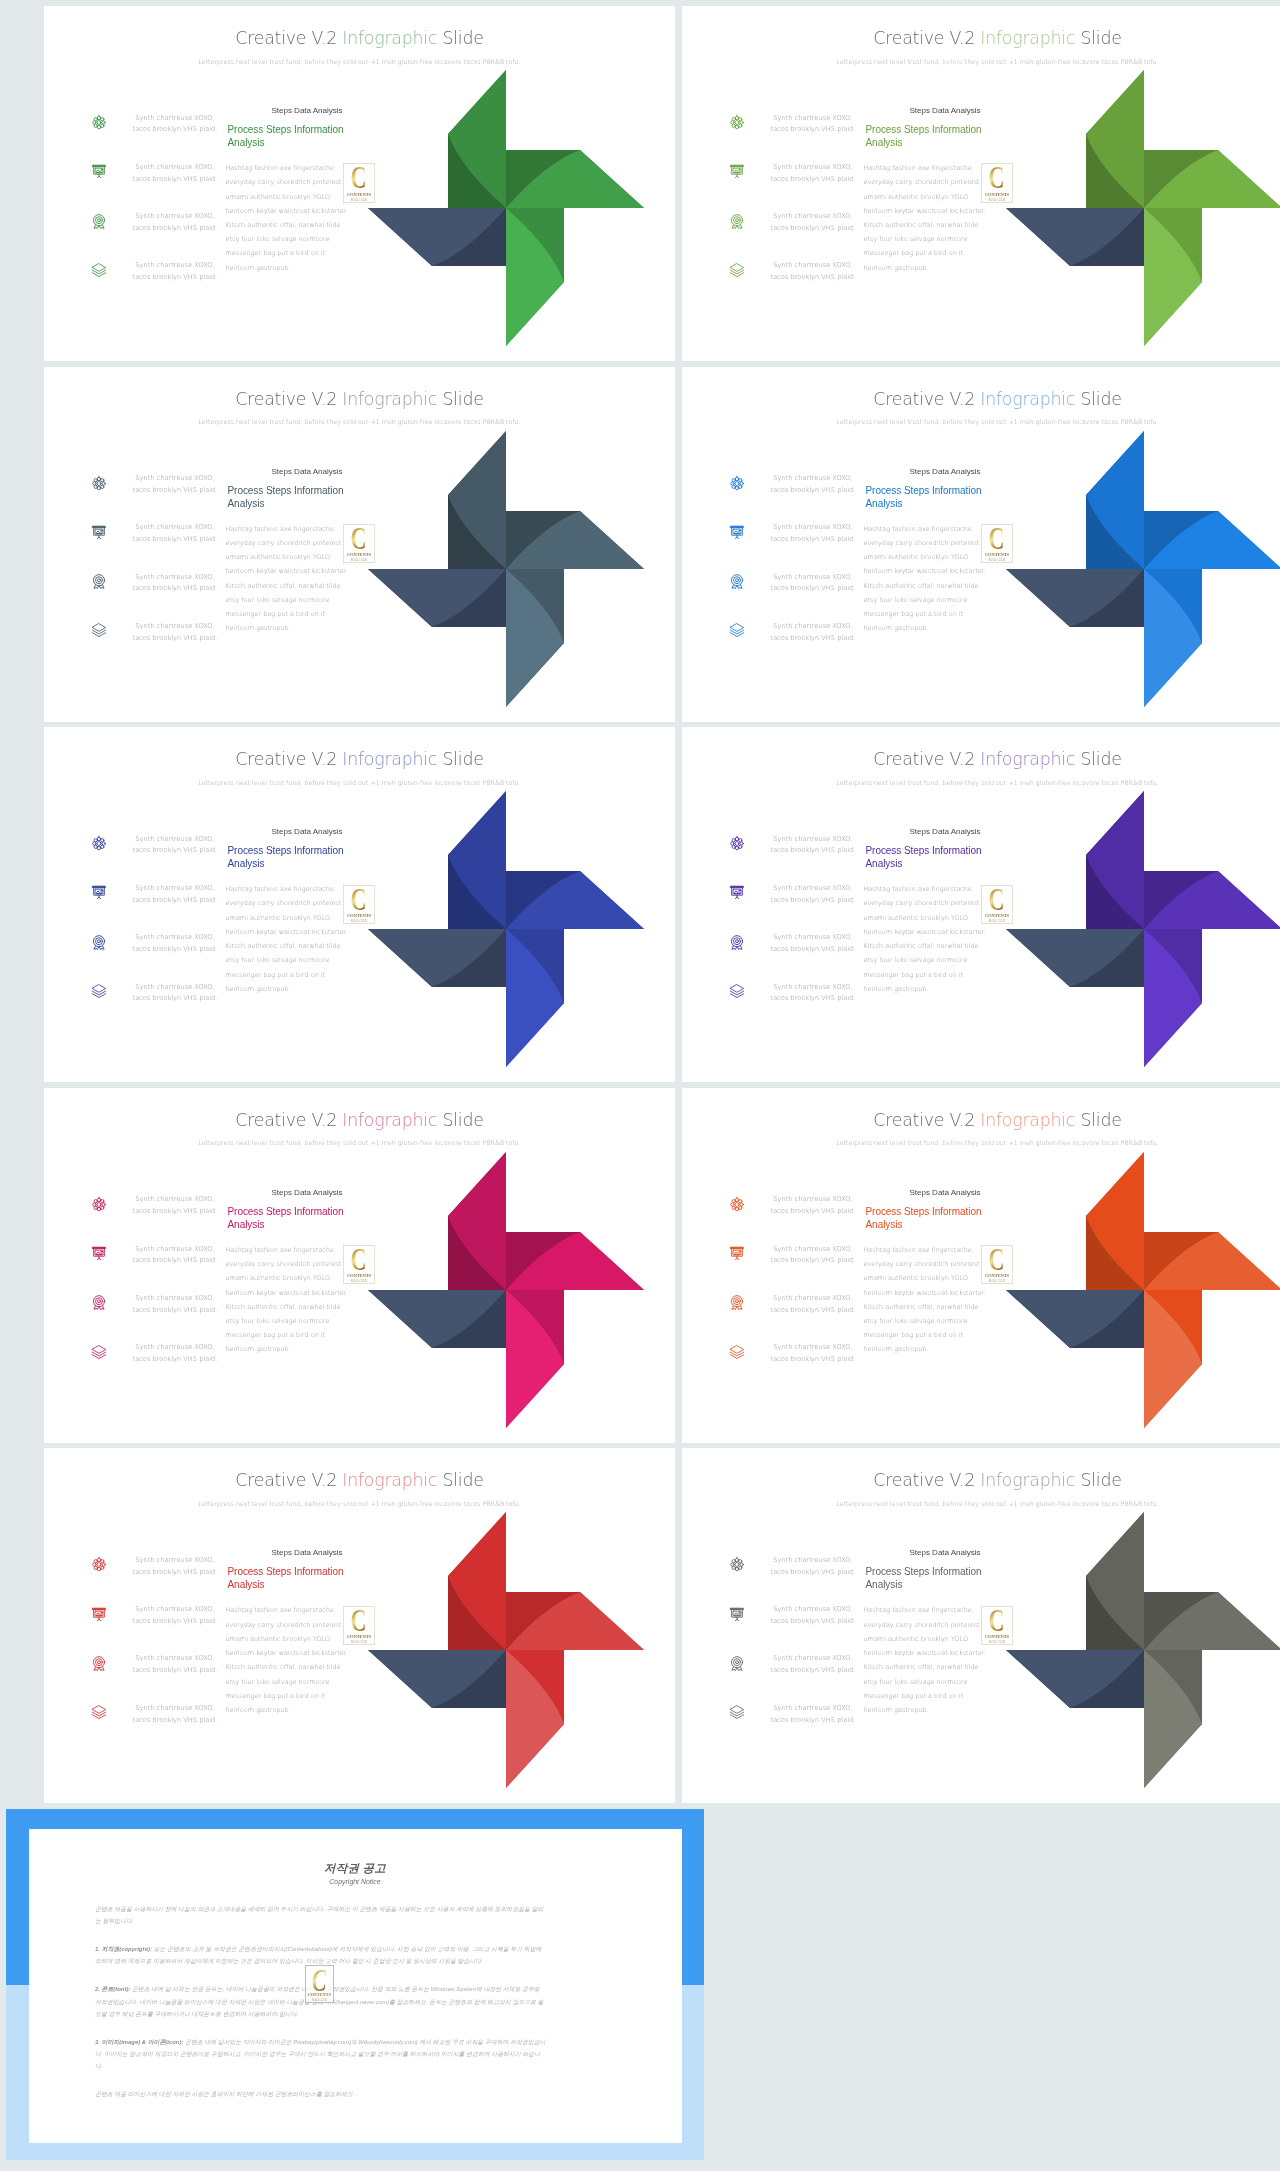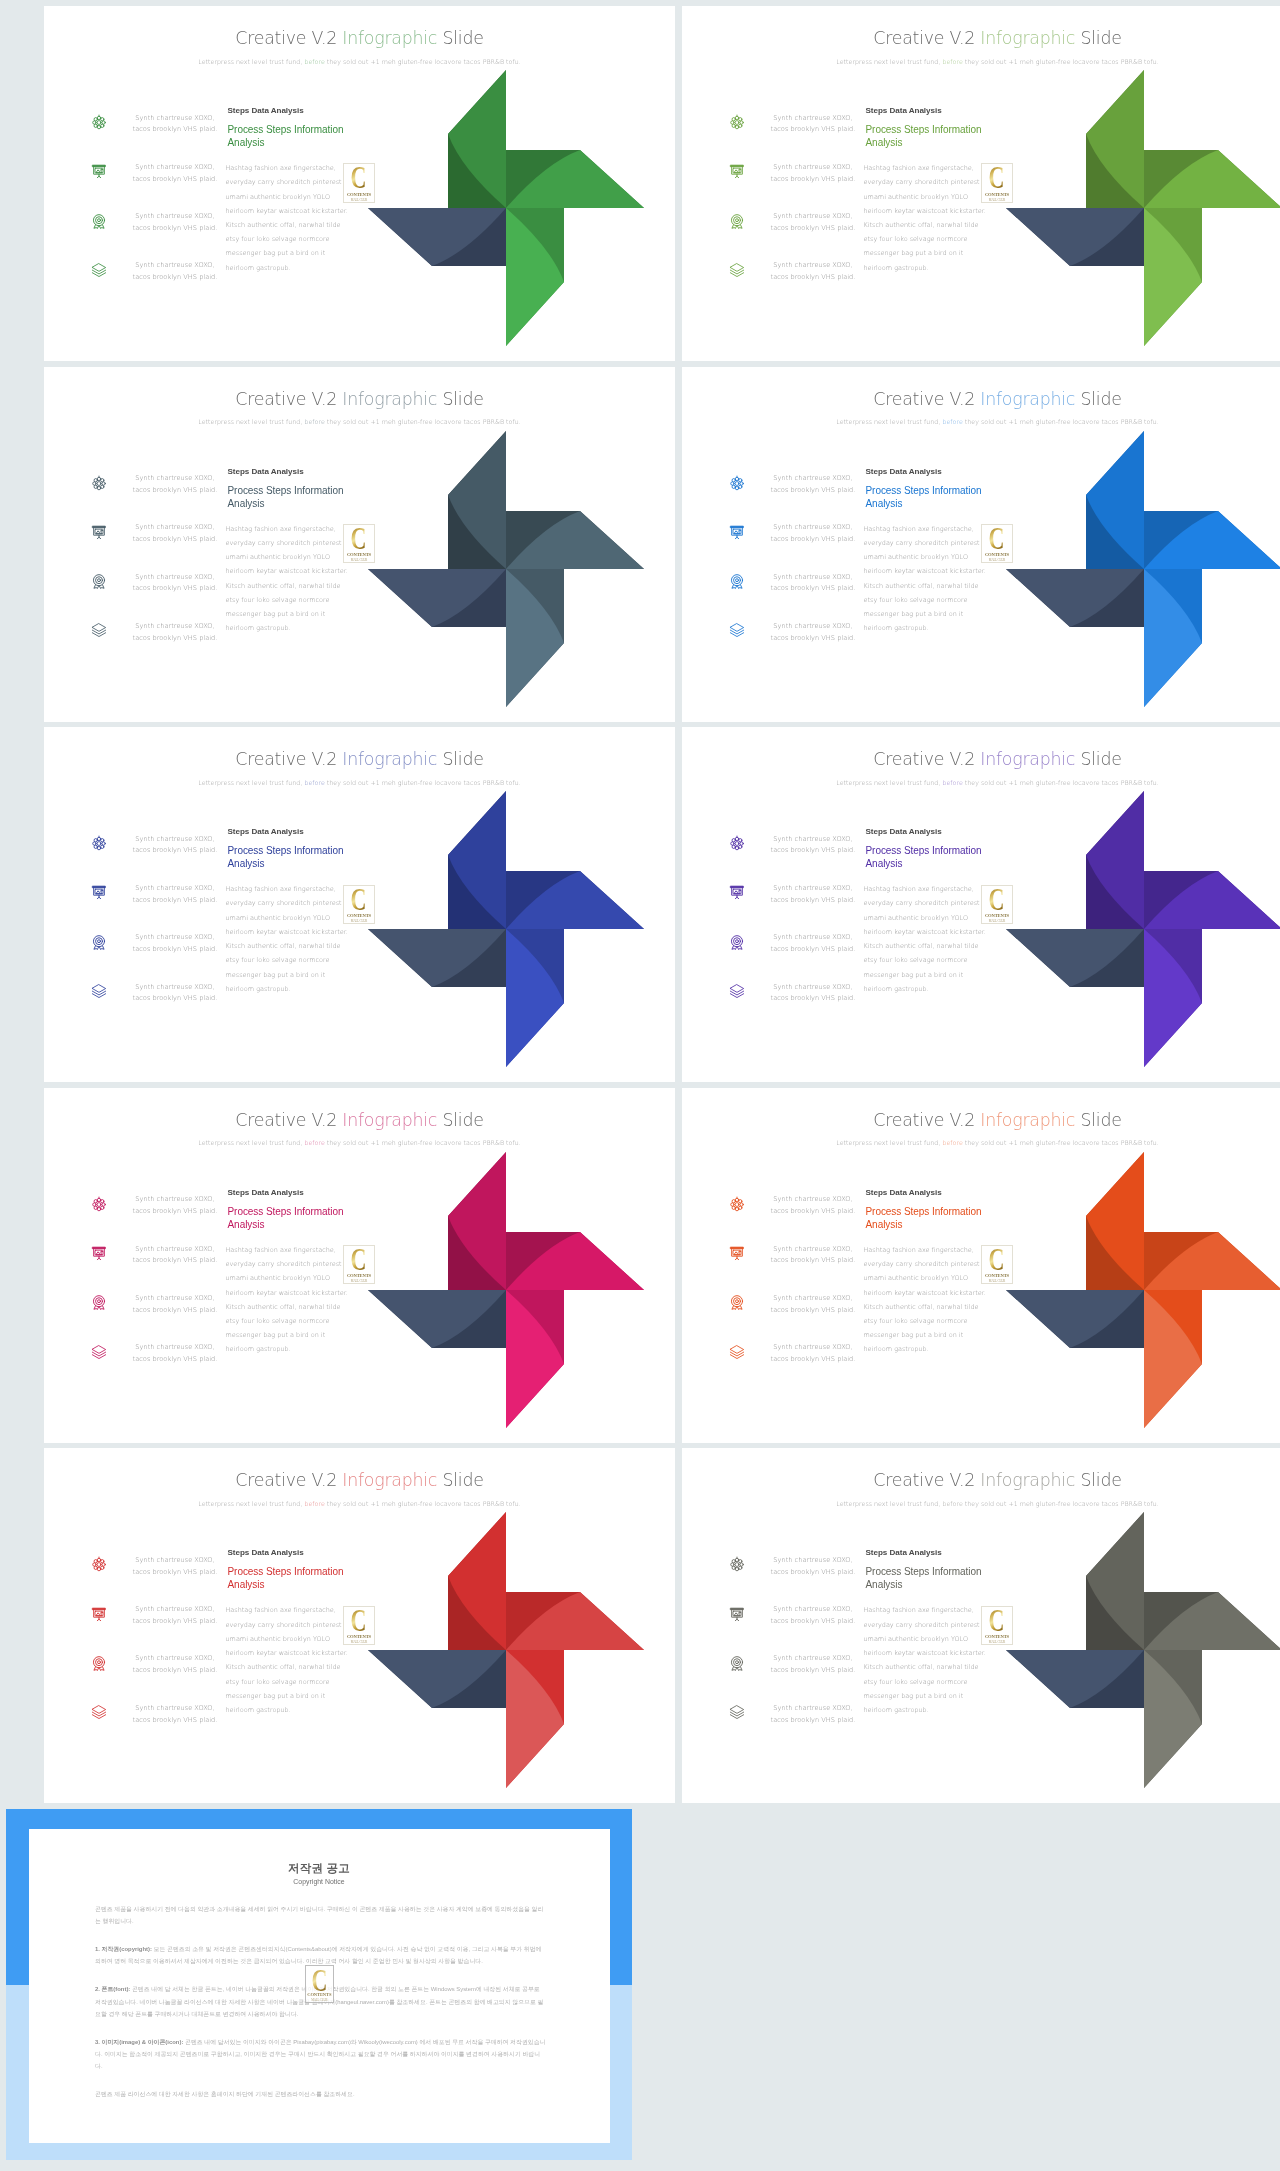--- a/index.html
+++ b/index.html
@@ -29,40 +29,40 @@
 
   
   .features{position:absolute;left:47px;top:106px;width:140px;}
   .feat{position:relative;height:49.3px;text-align:center;}
   .feat-ico{position:absolute;left:0;top:2px;width:16px;height:16px;}
   .feat-ico svg{display:block;width:16px;height:16px;}
   .feat-tx{position:absolute;left:25px;top:0.5px;width:118px;font-family:"DejaVu Sans",sans-serif;font-weight:300;font-size:6.6px;line-height:11.8px;color:#8b8b8b;letter-spacing:0.02px;}
 
   
   .mid{position:absolute;left:181.5px;top:101px;width:117px;}
-  .mid h3{margin:0 0 0 2px;font-size:8.1px;font-weight:700;color:#4a4a4a;letter-spacing:-0.05px;line-height:1;}
+  .mid h3{margin:0 0 0 2px;font-size:8.1px;font-weight:400;color:#4a4a4a;letter-spacing:-0.05px;line-height:1;text-align:right;}
   .mid h4{margin:8px 0 0 2px;font-size:10px;font-weight:400;color:var(--accent);line-height:13px;letter-spacing:-0.05px;white-space:nowrap;}
   .mid p{margin:12px 0 0 0;font-family:"DejaVu Sans",sans-serif;font-weight:300;font-size:6.45px;line-height:14.2px;color:#8f8f8f;letter-spacing:0.02px;white-space:nowrap;}
 
   
   .wm{position:absolute;left:299.4px;top:157.4px;width:31.2px;height:39.3px;background:#fff;border:1px solid #e3e0d4;
       display:flex;flex-direction:column;align-items:center;justify-content:flex-start;padding-top:1px;}
   .wm .c,.nt-wm .c{font-family:"Liberation Serif",serif;font-weight:700;font-size:21px;line-height:17px;height:22px;margin-top:5px;transform:scaleY(1.5) scaleX(1.05);transform-origin:50% 40%;
       background:linear-gradient(155deg,#7d5f16 0%,#cfb052 20%,#f3e6a0 38%,#caa63f 52%,#8a6a1c 72%,#c0a14a 100%);
       -webkit-background-clip:text;background-clip:text;color:transparent;}
   .wm .nm,.nt-wm .nm{font-family:"Liberation Serif",serif;font-size:4.6px;font-weight:700;letter-spacing:-0.15px;color:#8a7740;margin-top:0.5px;white-space:nowrap;}
   .wm .sb,.nt-wm .sb{font-family:"Liberation Serif",serif;font-size:3px;letter-spacing:-0.1px;color:#b0a078;margin-top:1px;white-space:nowrap;}
 
   
   .pin{position:absolute;left:324px;top:64px;width:276px;height:276px;}
   .pin svg{display:block;width:100%;height:100%;}
 
   
-  .notice{position:absolute;left:6px;top:1809px;width:626px;height:351px;
-     background:linear-gradient(180deg,#3f9cf3 0%,#3f9cf3 50.2%,#bedefa 50.2%,#bedefa 100%);}
+  .notice{position:absolute;left:6px;top:1809px;width:698px;height:351px;
+     background:linear-gradient(180deg,#3f9cf3 0%,#3f9cf3 50.2%,#bedefa 50.2%,#bedefa 100%);font-style:italic;}
   .notice-card{position:absolute;left:22.5px;top:20px;right:22.5px;bottom:17px;background:#fff;padding:0;}
   .nt-ko{position:absolute;left:0;right:0;top:31.5px;text-align:center;font-size:11.5px;font-weight:700;color:#5d5d5d;letter-spacing:0.2px;}
   .nt-en{position:absolute;left:0;right:0;top:49px;text-align:center;font-size:6.9px;color:#6f6f6f;letter-spacing:0.02px;}
   .nt-body{position:absolute;left:66.5px;width:452px;top:74px;font-size:5.9px;line-height:12.3px;color:#aeaeae;}
   .nt-body p{margin:0 0 15.6px 0;}
   .nt-body b{color:#8e8e8e;font-weight:700;}
   .nt-wm{position:absolute;left:298.8px;top:155.9px;width:29px;height:38.5px;border:1px solid #b8b8b8;
      background:rgba(255,255,255,0.82);display:flex;flex-direction:column;align-items:center;justify-content:flex-start;padding-top:1px;opacity:0.92;}
 </style>
 </head>

